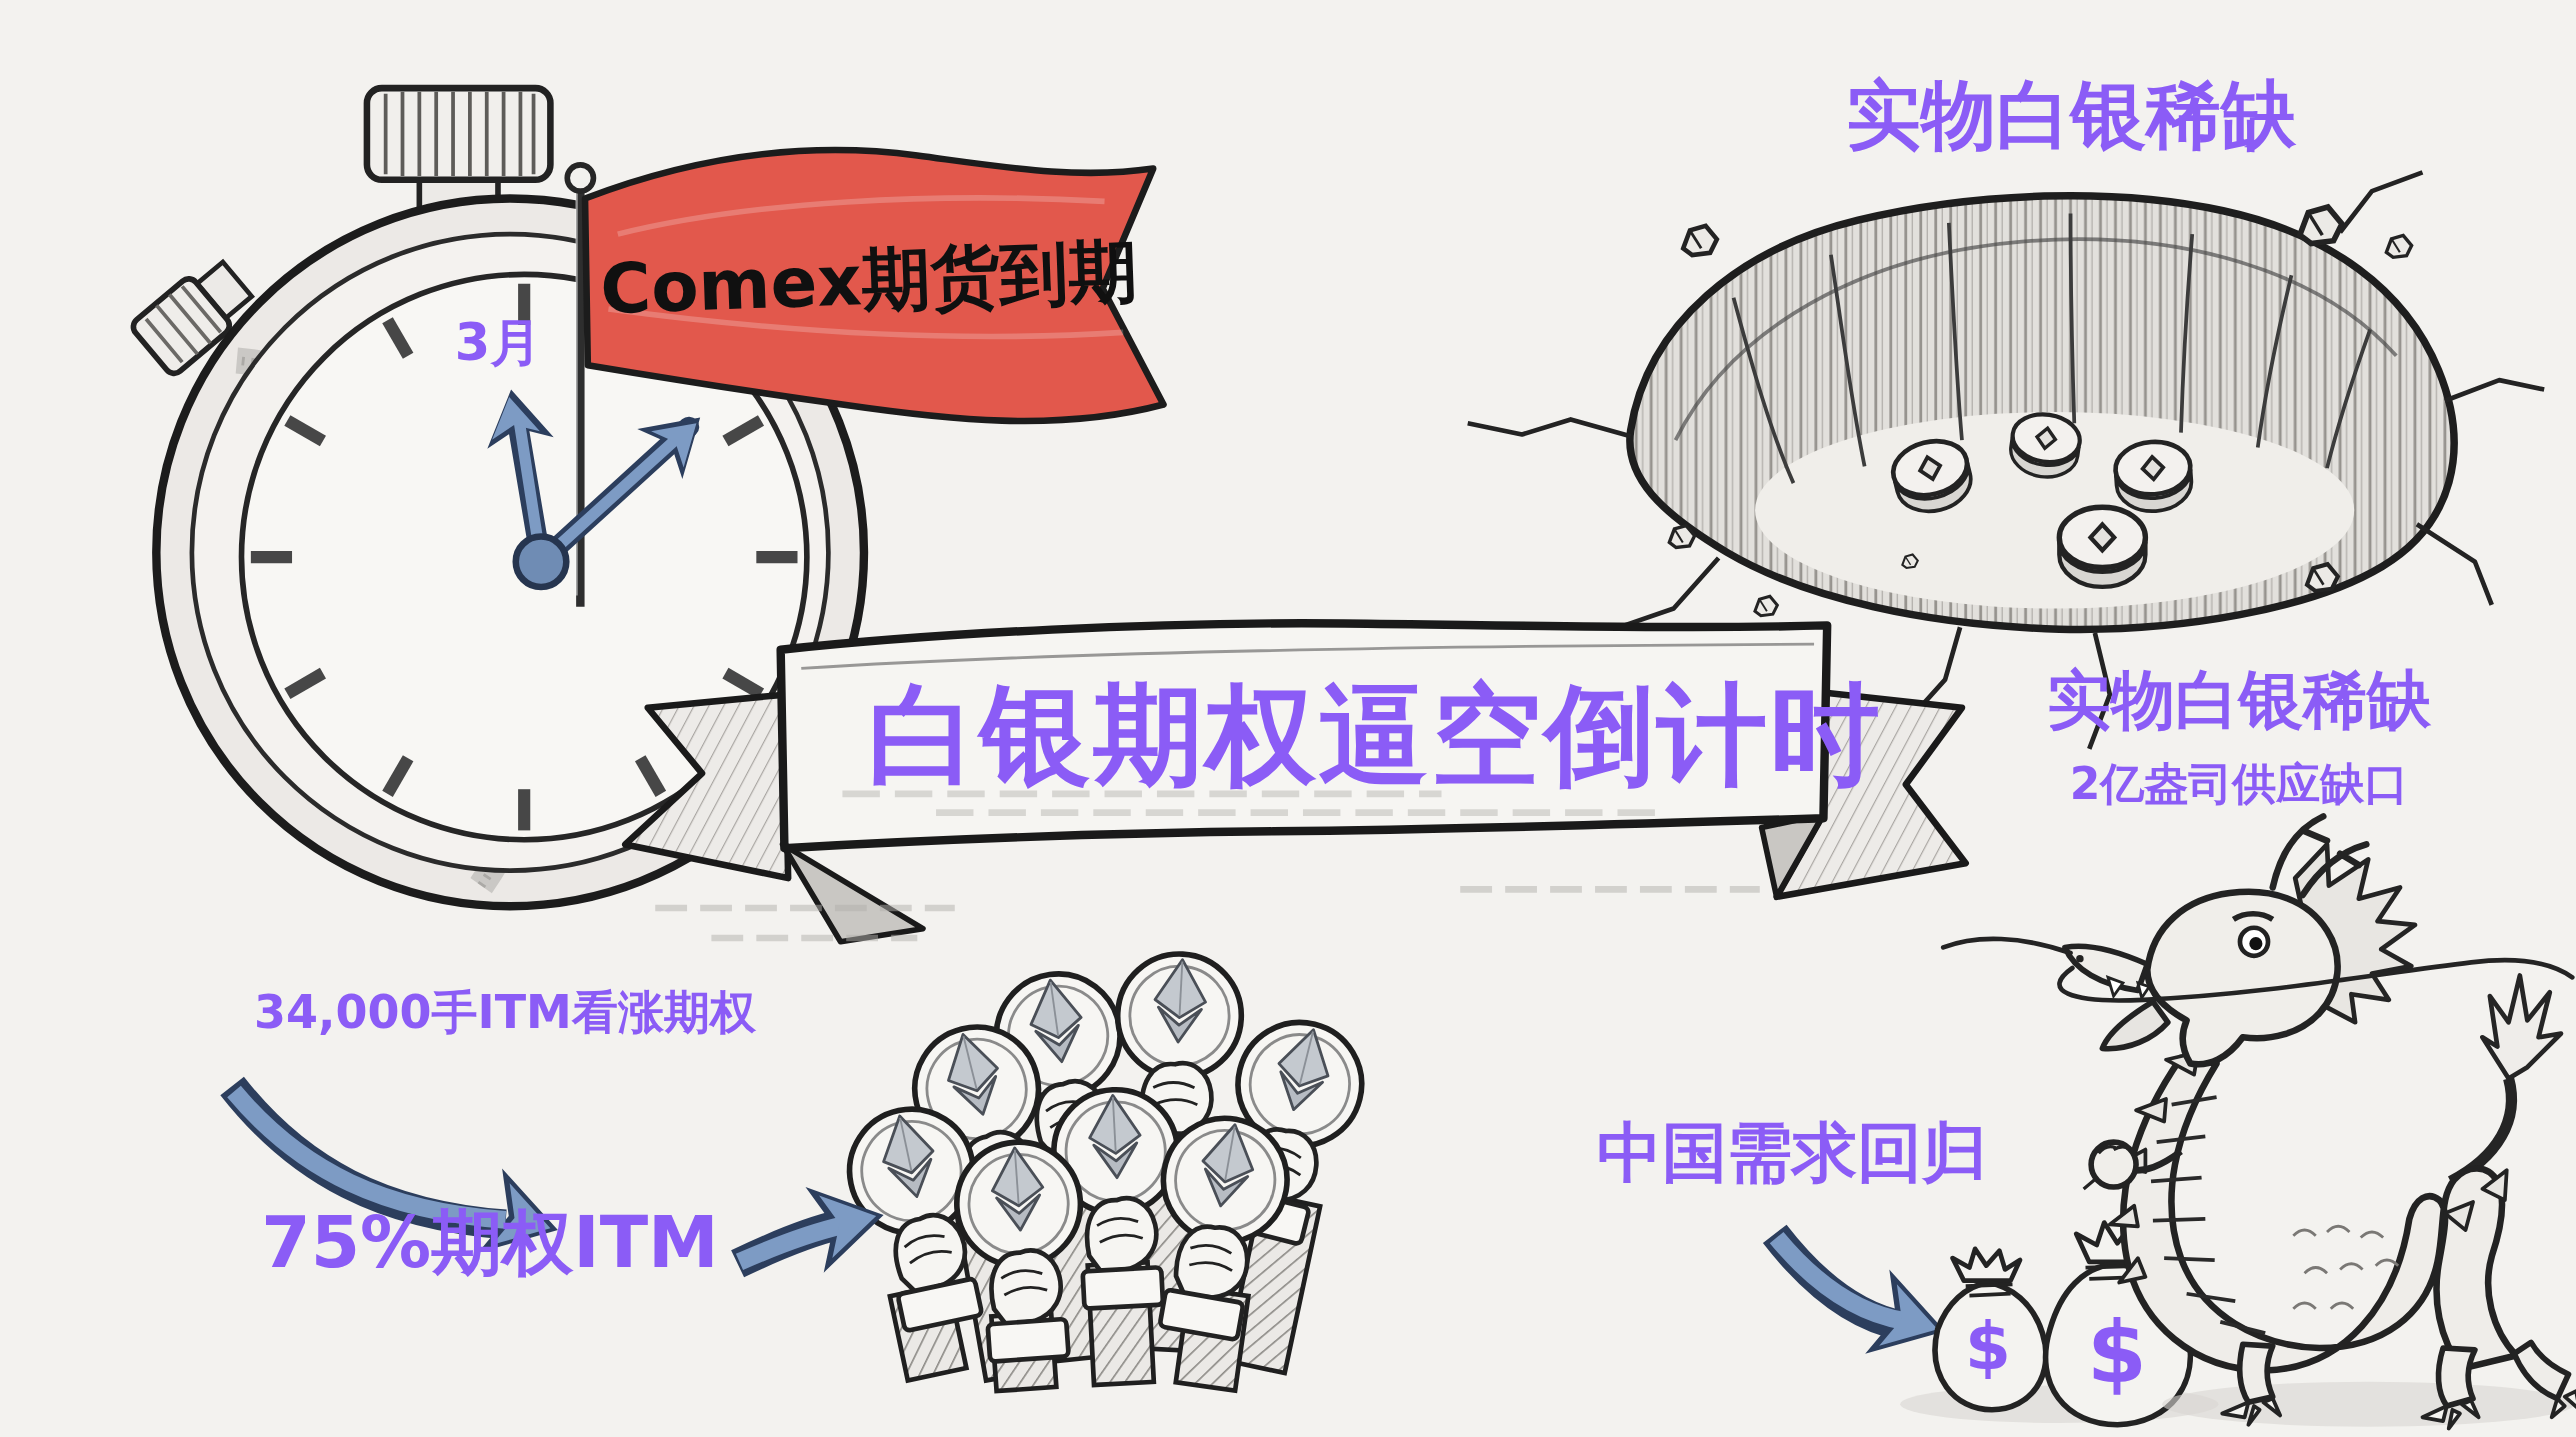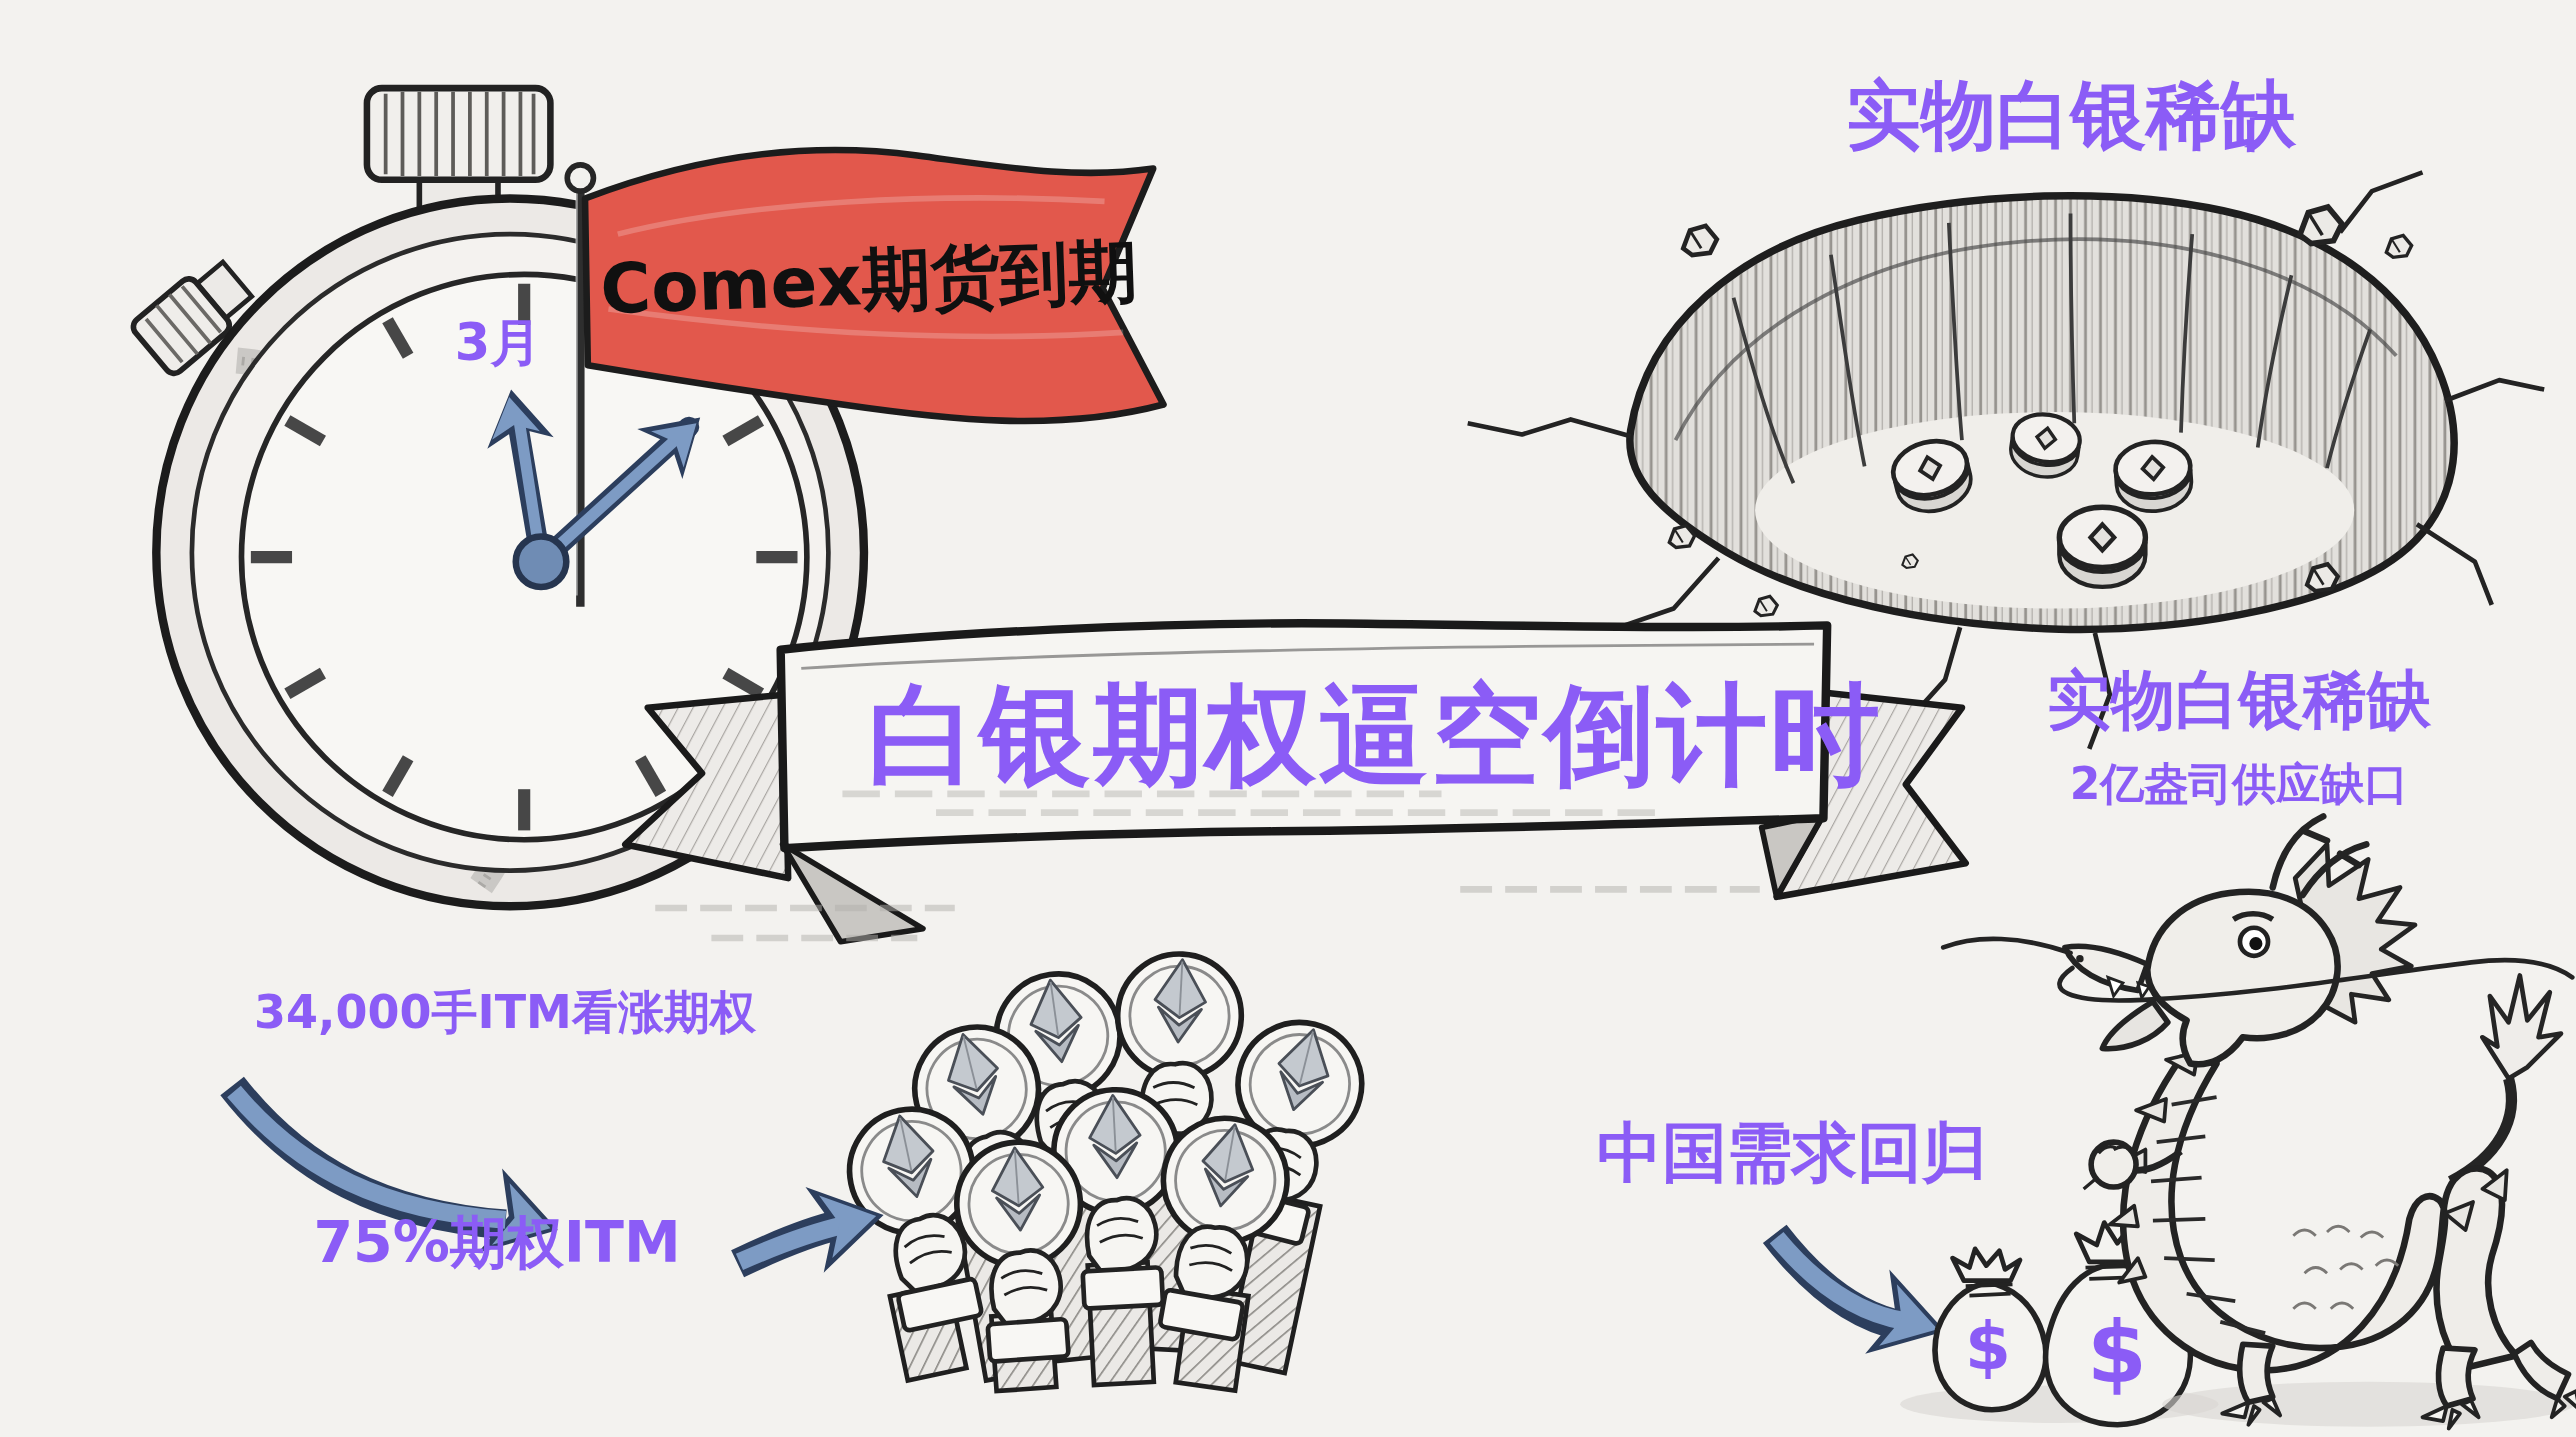--- a/index.html
+++ b/index.html
@@ -16,21 +16,21 @@
     font-family:"DejaVu Sans",sans-serif;
   }
   .flag-label{left:869px;top:281px;font-size:69px;color:#101010;
     transform:translate(-50%,-50%) rotate(-2deg);}
   .clock-month{left:498px;top:343px;font-size:51px;}
   .banner-title{left:1375px;top:736px;font-size:110px;letter-spacing:2.8px;}
   .scarcity-heading{left:2071px;top:116px;font-size:75px;}
   .note-l1{left:2239px;top:700px;font-size:64px;}
   .note-l2{left:2239px;top:784px;font-size:44px;text-align:center;}
   .itm-calls{left:505px;top:1013px;font-size:46px;}
-  .itm-percent{left:490px;top:1243px;font-size:57px;margin-left:7px;}
+  .itm-percent{left:490px;top:1243px;font-size:71px;}
   .china-demand{left:1792px;top:1121px;font-size:65px;margin-top:32px;}
   .dollar-s{left:1988px;top:1346px;font-size:66px;}
   .dollar-b{left:2117px;top:1352px;font-size:86px;}
 </style>
 </head>
 <body>
 
 <svg id="art" width="2576" height="1438" viewBox="0 0 2752 1536">
   <defs>
     <pattern id="patSleeve" width="13" height="13" patternUnits="userSpaceOnUse" patternTransform="rotate(38)">

